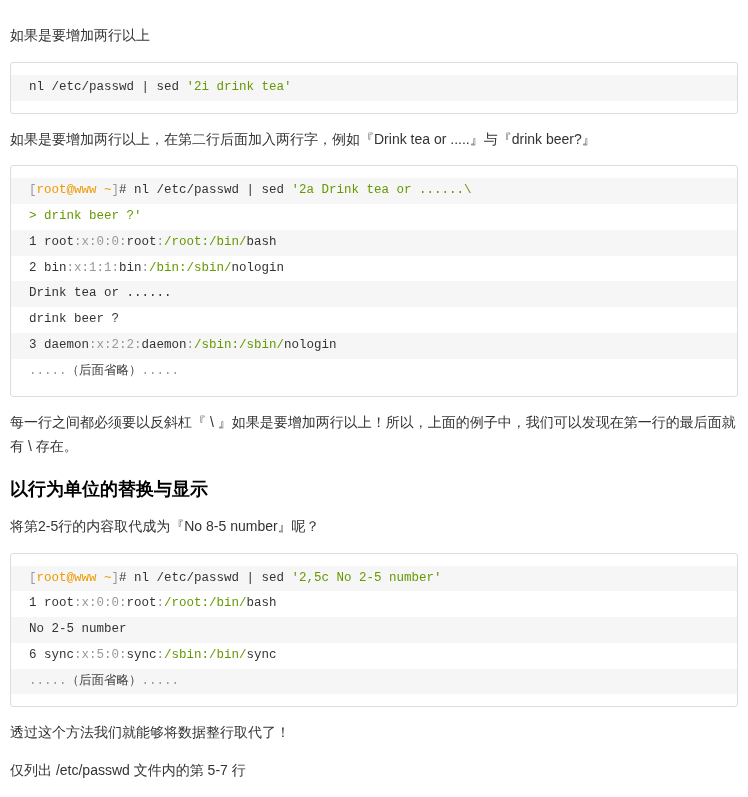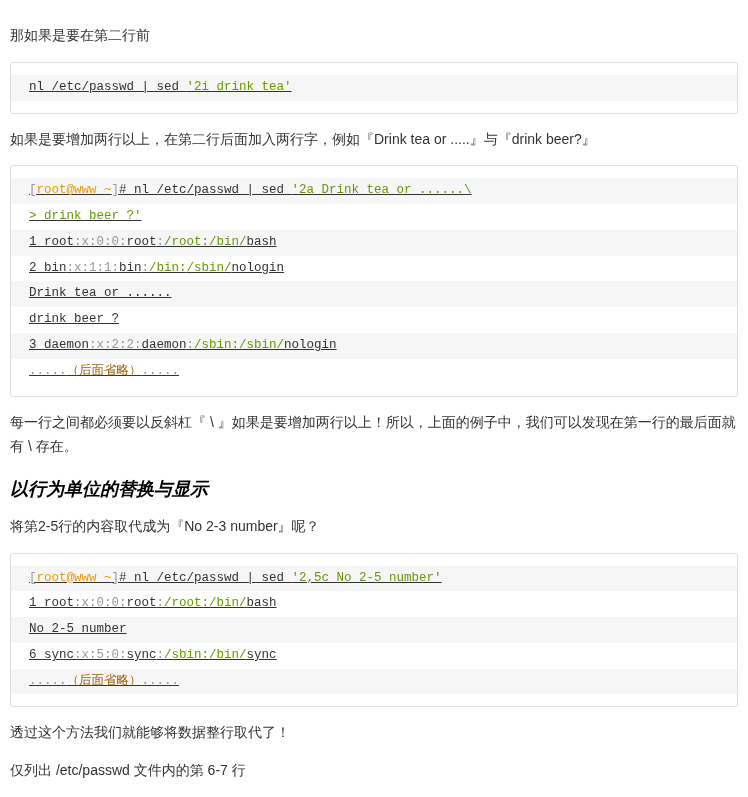--- a/index.html
+++ b/index.html
@@ -15,66 +15,65 @@
   p.text {
     margin: 14px 0;
     line-height: 1.7;
     color: #333;
   }
   h3.heading {
     font-size: 18px;
     font-weight: bold;
     color: #000;
     margin: 18px 0 14px 0;
-    font-style: italic;
   }
   .codeblock {
     border: 1px solid #ddd;
     border-radius: 3px;
     margin: 14px 0;
     overflow: hidden;
   }
   .codeblock pre {
     margin: 0;
     padding: 12px 18px;
     font-family: Consolas, Monaco, "Courier New", monospace;
     font-size: 12.5px;
     line-height: 1.9;
     white-space: pre;
   }
   .codeline-even { background: #fff; }
   .codeline-odd  { background: #f6f6f6; }
-  .codeline { display: block; padding: 1px 18px; margin: 0 -18px; text-decoration: underline; }
+  .codeline { display: block; padding: 1px 18px; margin: 0 -18px; }
 
   
   .c-plain   { color: #333; }
   .c-string  { color: #690; }     
   .c-slash   { color: #999; }     
   .c-orange  { color: #e90; margin-top: 10px; }     
-  .c-note    { color: #a16207; }     
+  .c-note    { color: #404040; }     
 </style>
 </head>
 <body>
 
-<p class="text">那如果是要在第二行前</p>
+<p class="text">如果是要增加两行以上</p>
 
 <div class="codeblock">
 <pre><span class="codeline codeline-odd"><span class="c-plain">nl /etc/passwd | sed </span><span class="c-string">'2i drink tea'</span></span></pre>
 </div>
 
 <p class="text">如果是要增加两行以上，在第二行后面加入两行字，例如『Drink tea or .....』与『drink beer?』</p>
 
 <div class="codeblock">
 <pre><span class="codeline codeline-odd"><span class="c-slash">[</span><span class="c-orange">root@www </span><span class="c-orange">~</span><span class="c-slash">]</span><span class="c-plain"># nl /etc/passwd | sed </span><span class="c-string">'2a Drink tea or ......\</span></span><span class="codeline codeline-even"><span class="c-string">&gt; drink beer ?'</span></span><span class="codeline codeline-odd"><span class="c-plain">1 root</span><span class="c-slash">:x:0:0:</span><span class="c-plain">root</span><span class="c-slash">:</span><span class="c-string">/root:</span><span class="c-string">/bin/</span><span class="c-plain">bash</span></span><span class="codeline codeline-even"><span class="c-plain">2 bin</span><span class="c-slash">:x:1:1:</span><span class="c-plain">bin</span><span class="c-slash">:</span><span class="c-string">/bin:</span><span class="c-string">/sbin/</span><span class="c-plain">nologin</span></span><span class="codeline codeline-odd"><span class="c-plain">Drink tea or ......</span></span><span class="codeline codeline-even"><span class="c-plain">drink beer ?</span></span><span class="codeline codeline-odd"><span class="c-plain">3 daemon</span><span class="c-slash">:x:2:2:</span><span class="c-plain">daemon</span><span class="c-slash">:</span><span class="c-string">/sbin:</span><span class="c-string">/sbin/</span><span class="c-plain">nologin</span></span><span class="codeline codeline-even"><span class="c-slash">.....</span><span class="c-note">（后面省略）</span><span class="c-slash">.....</span></span></pre>
 </div>
 
 <p class="text">每一行之间都必须要以反斜杠『 \ 』如果是要增加两行以上！所以，上面的例子中，我们可以发现在第一行的最后面就有 \ 存在。</p>
 
 <h3 class="heading">以行为单位的替换与显示</h3>
 
-<p class="text">将第2-5行的内容取代成为『No 2-3 number』呢？</p>
+<p class="text">将第2-5行的内容取代成为『No 8-5 number』呢？</p>
 
 <div class="codeblock">
 <pre><span class="codeline codeline-odd"><span class="c-slash">[</span><span class="c-orange">root@www </span><span class="c-orange">~</span><span class="c-slash">]</span><span class="c-plain"># nl /etc/passwd | sed </span><span class="c-string">'2,5c No 2-5 number'</span></span><span class="codeline codeline-even"><span class="c-plain">1 root</span><span class="c-slash">:x:0:0:</span><span class="c-plain">root</span><span class="c-slash">:</span><span class="c-string">/root:</span><span class="c-string">/bin/</span><span class="c-plain">bash</span></span><span class="codeline codeline-odd"><span class="c-plain">No 2-5 number</span></span><span class="codeline codeline-even"><span class="c-plain">6 sync</span><span class="c-slash">:x:5:0:</span><span class="c-plain">sync</span><span class="c-slash">:</span><span class="c-string">/sbin:</span><span class="c-string">/bin/</span><span class="c-plain">sync</span></span><span class="codeline codeline-odd"><span class="c-slash">.....</span><span class="c-note">（后面省略）</span><span class="c-slash">.....</span></span></pre>
 </div>
 
 <p class="text">透过这个方法我们就能够将数据整行取代了！</p>
-<p class="text">仅列出 /etc/passwd 文件内的第 6-7 行</p>
+<p class="text">仅列出 /etc/passwd 文件内的第 5-7 行</p>
 
 </body></html>

